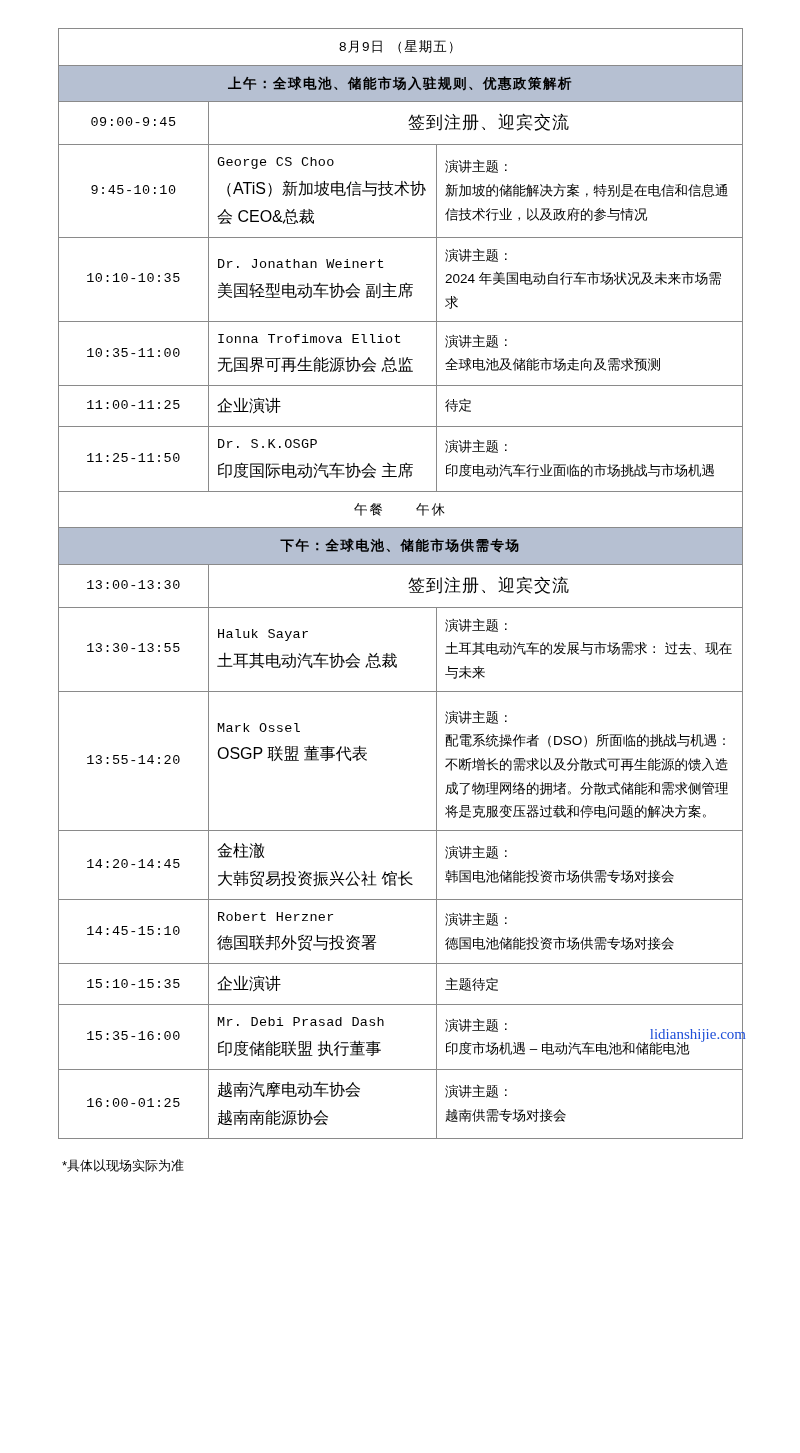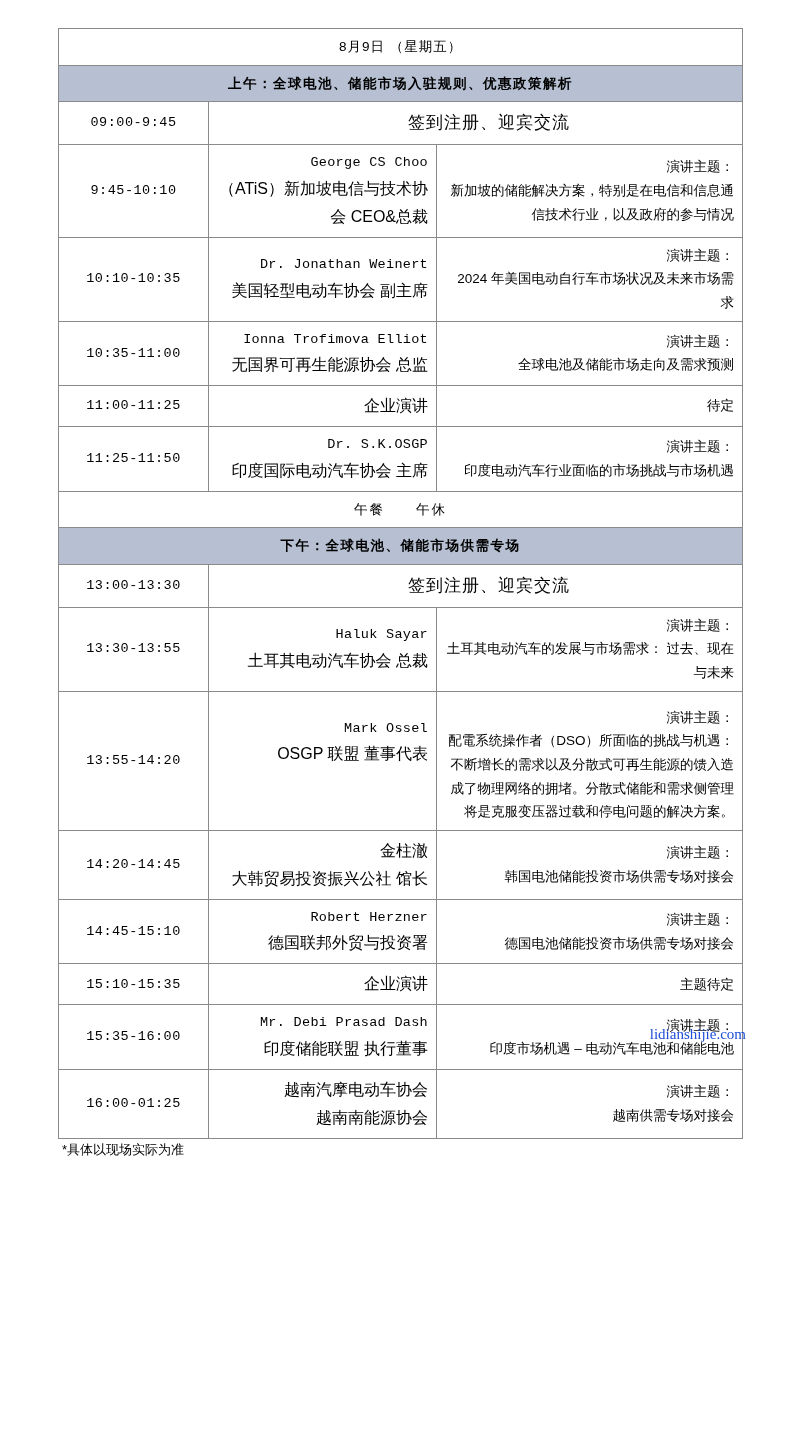--- a/index.html
+++ b/index.html
@@ -64,40 +64,40 @@
     letter-spacing: 2px;
     padding: 8px 6px;
   }
   .time {
     text-align: center;
     font-family: "Liberation Mono", monospace;
     font-size: 13.5px;
     letter-spacing: 0.5px;
   }
   .speaker-cell, .topic-cell {
-    text-align: right;
+    text-align: left;
   }
   .latin {
     font-family: "Liberation Mono", monospace;
     font-size: 13.5px;
     letter-spacing: 0.3px;
     display: block;
   }
   .cn {
     display: block;
     font-size: 16px;
   }
   .topic-label {
     display: block;
   }
   .topic-body {
     display: block;
   }
   .footnote {
-    margin-top: 2px;
+    margin-top: 18px;
     font-size: 13px;
     padding-left: 4px;
   }
   .watermark {
     position: absolute;
     right: 54px;
     bottom: 18px;
     color: #1d4ed8;
     font-size: 15px;
     font-family: "Liberation Serif", serif;

